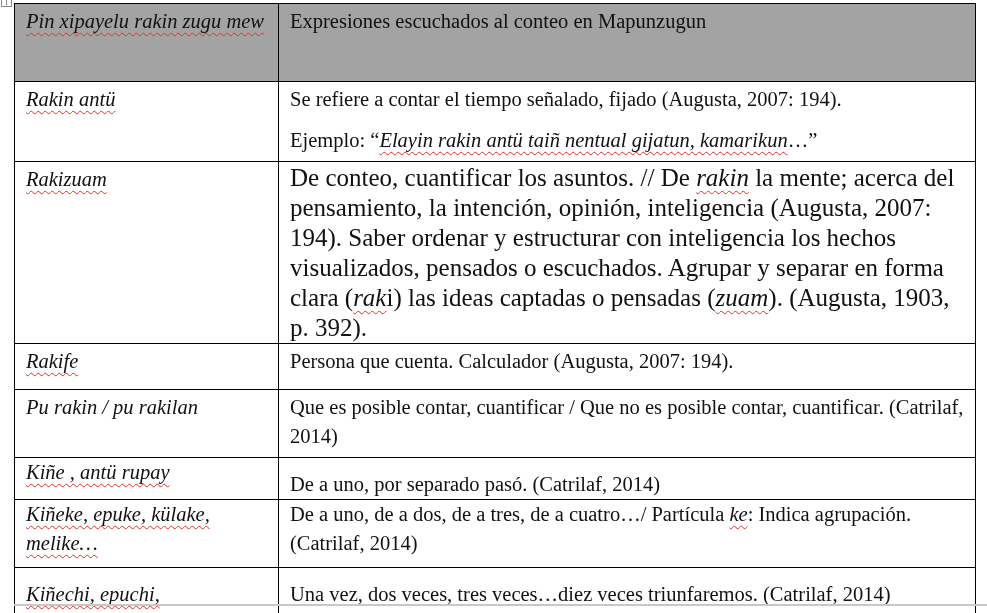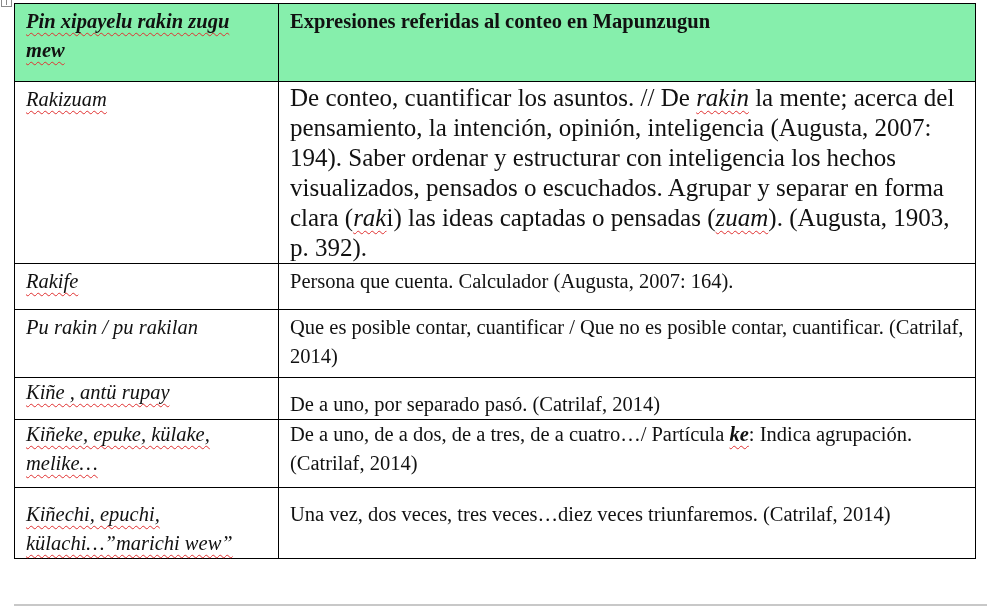--- a/index.html
+++ b/index.html
@@ -8,56 +8,63 @@
   .move-handle { position: absolute; left: 1px; top: 0px; width: 9px; height: 6px;
                  border: 1px solid #8a8a8a; border-top: none; background: #fff; }
   .move-handle::after { content: ""; position: absolute; left: 4px; top: 0; width: 1px; height: 5px; background: #8a8a8a; }
   table.doc-table { position: absolute; left: 14px; top: 3px; width: 961px;
                     border-collapse: collapse; table-layout: fixed; }
   .doc-table td, .doc-table th { border: 1.3px solid #000; vertical-align: top;
                     padding: 3px 10px 0 11px; font-size: 20.5px; line-height: 29px;
                     text-align: left; font-weight: normal; }
   .doc-table col.c1 { width: 264px; }
   .doc-table col.c2 { width: 697px; }
-  .doc-table thead th { background: #86efac; font-weight: bold; }
+  .doc-table thead th { background: #a3a3a3; font-weight: normal; }
   .doc-table thead th.term-head { font-style: italic; }
   .sq { text-decoration: underline wavy #e03030; text-decoration-thickness: 1px;
         text-underline-offset: 4px; text-decoration-skip-ink: none; }
   .it { font-style: italic; }
-  .bd { font-weight: bold; }
+  .bd { font-weight: normal; }
   .term { font-style: italic; }
   .p2 { margin-top: 12px; }
   .bottom-rule { position: absolute; left: 14px; right: 0; top: 604px; height: 2px; background: #c8c8c8; }
 </style>
 </head>
 <body>
 
 <div class="move-handle"></div>
 
 <table class="doc-table">
   <colgroup>
       <col class="c1">
       <col class="c2">
     </colgroup>
   <thead>
     <tr style="height:78px">
       <th class="term-head"><span class="sq">Pin xipayelu rakin zugu mew</span></th>
-      <th>Expresiones referidas al conteo en Mapunzugun</th>
+      <th>Expresiones escuchados al conteo en Mapunzugun</th>
     </tr>
   </thead>
   <tbody>
+    <tr style="height:80px">
+      <td class="term"><span class="sq">Rakin antü</span></td>
+      <td>
+        <div>Se refiere a contar el tiempo señalado, fijado (Augusta, 2007: 194).</div>
+        <div class="p2"><span>Ejemplo: “</span><span class="it sq">Elayin rakin antü taiñ nentual gijatun, kamarikun</span><span>…”</span></div>
+      </td>
+    </tr>
     <tr style="height:157px">
       <td class="term"><span class="sq">Rakizuam</span></td>
       <td style="font-size:25px;line-height:30px;padding-top:1px">
         <span>De conteo, cuantificar  los asuntos. // De </span><span class="it sq">rakin</span><span>  la mente; acerca del pensamiento, la intención, opinión, inteligencia (Augusta, 2007: 194). Saber ordenar y estructurar con inteligencia los hechos visualizados, pensados o escuchados. Agrupar y separar en forma clara (</span><span class="it sq">rak</span><span>i) las ideas captadas o pensadas (</span><span class="it sq">zuam</span><span>). (Augusta, 1903, p. 392).</span>
       </td>
     </tr>
     <tr style="height:46px">
       <td class="term"><span class="sq">Rakife</span></td>
-      <td>Persona que cuenta. Calculador (Augusta, 2007: 164).</td>
+      <td>Persona que cuenta. Calculador (Augusta, 2007: 194).</td>
     </tr>
     <tr style="height:68px">
       <td class="term">Pu rakin / pu rakilan</td>
       <td>Que es posible contar, cuantificar / Que no es posible contar, cuantificar. (Catrilaf, 2014)</td>
     </tr>
     <tr style="height:32px">
       <td class="term" style="padding-top:0"><span class="sq">Kiñe , antü rupay</span></td>
       <td style="padding-top:12px">De a uno, por separado pasó. (Catrilaf, 2014)</td>
     </tr>
     <tr style="height:68px">

